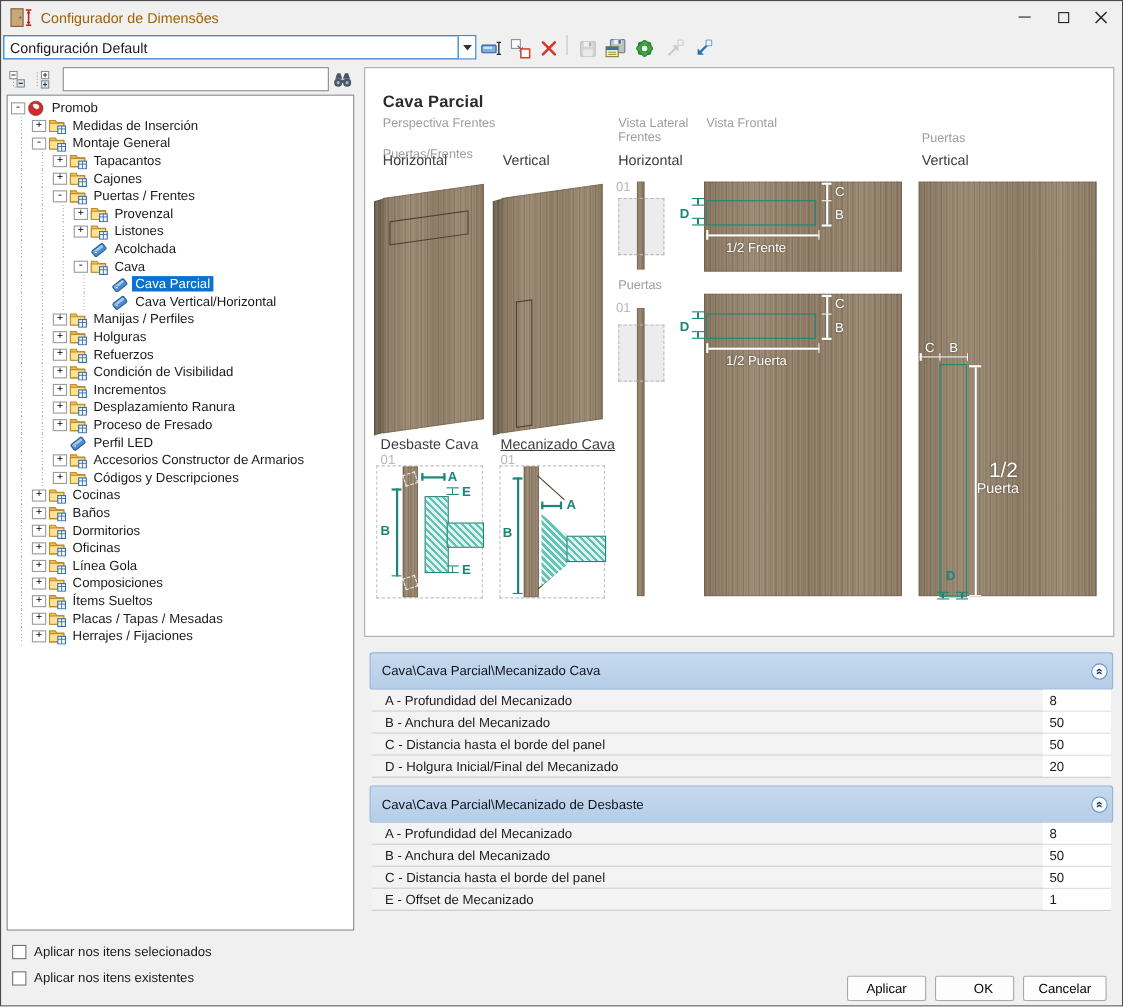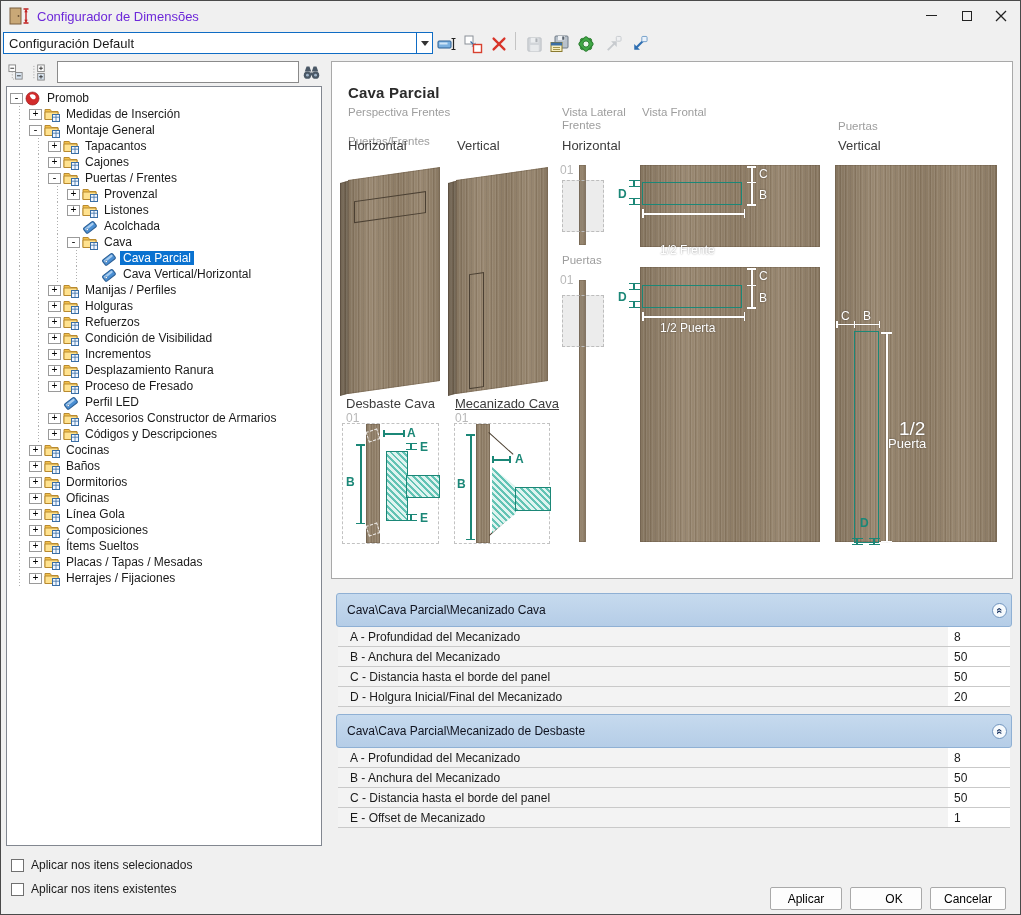--- a/index.html
+++ b/index.html
@@ -5,21 +5,21 @@
   html,body{margin:0;padding:0;background:#d8d8d8;}
   *{box-sizing:border-box;}
   #win{
     position:relative;width:1021px;height:915px;background:#f0f0f0;
     border:1px solid #4a4a4a;font-family:"Liberation Sans",sans-serif;
     color:#1a1a1a;overflow:hidden;
   }
   
   #titlebar{position:absolute;left:0;top:0;width:100%;height:30px;display:flex;align-items:center;}
   #title-icon{margin:0 6px 0 8px;display:flex;}
-  #title-text{font-size:13px;color:#6d28d9;}
+  #title-text{font-size:13px;color:#a16207;}
   .wctl{position:absolute;top:0;width:34px;height:29px;display:flex;align-items:center;justify-content:center;}
   #btn-min{right:72px;} #btn-max{right:36px;} #btn-close{right:2px;}
   .min-glyph{width:11px;height:0;border-top:1.5px solid #222;}
   .max-glyph{width:10px;height:10px;border:1.2px solid #222;}
   
   #toolbar{position:absolute;left:2px;top:31px;height:24px;display:flex;align-items:flex-start;}
   #config-combo{width:430px;height:22px;border:1px solid #0f6cc4;background:#fff;display:flex;align-items:center;position:relative;}
   #config-combo .cval{flex:1;font-size:13px;padding-left:5px;white-space:nowrap;overflow:hidden;}
   #config-combo .cbtn{width:16px;height:100%;border-left:1px solid #0f6cc4;display:flex;align-items:center;justify-content:center;background:#fff;}
   .carrow{width:0;height:0;border-left:4px solid transparent;border-right:4px solid transparent;border-top:5px solid #333;}
@@ -737,21 +737,21 @@
     <div class="wline" style="left:415px;top:119.5px;width:9px;height:1.5px;"></div>
     <div class="wline" style="left:415px;top:142px;width:9px;height:1.5px;"></div>
     <span class="wl" style="left:427px;top:105px;">C</span>
     <span class="wl" style="left:427px;top:126px;">B</span>
     <span class="tl" style="left:286px;top:125px;">D</span>
     <div class="dtick" style="left:297px;top:118px;"></div>
     <div class="dtick" style="left:297px;top:136px;"></div>
     <div class="wline" style="left:310px;top:151px;width:103px;height:1.5px;"></div>
     <div class="wline" style="left:310px;top:147px;width:1.5px;height:9px;"></div>
     <div class="wline" style="left:411.5px;top:147px;width:1.5px;height:9px;"></div>
-    <span class="wl" style="left:328px;top:156px;margin-top:25px;">1/2 Frente</span>
+    <span class="wl" style="left:328px;top:156px;">1/2 Frente</span>
 
     <div class="wood" style="left:308px;top:205px;width:180px;height:275px;"></div>
     <div class="teal-rect" style="left:310px;top:223px;width:100px;height:23px;"></div>
     <div class="wline" style="left:419px;top:206px;width:1.5px;height:40px;"></div>
     <div class="wline" style="left:415px;top:206px;width:9px;height:1.5px;"></div>
     <div class="wline" style="left:415px;top:222.5px;width:9px;height:1.5px;"></div>
     <div class="wline" style="left:415px;top:245px;width:9px;height:1.5px;"></div>
     <span class="wl" style="left:427px;top:207px;">C</span>
     <span class="wl" style="left:427px;top:229px;">B</span>
     <span class="tl" style="left:286px;top:228px;">D</span>

